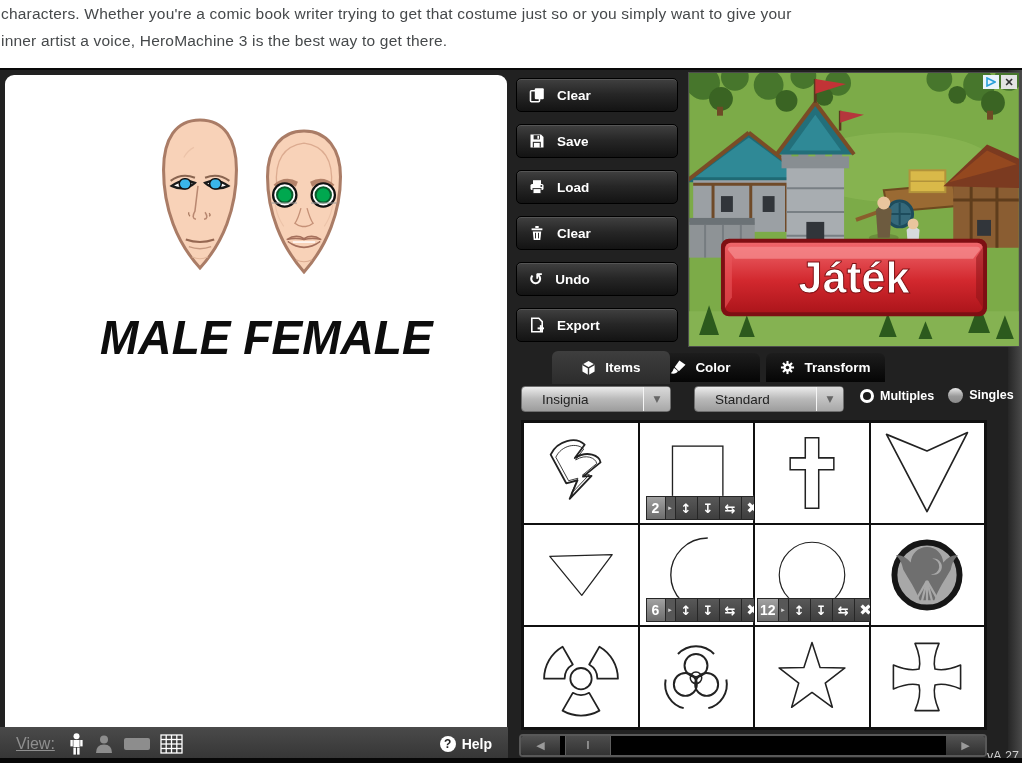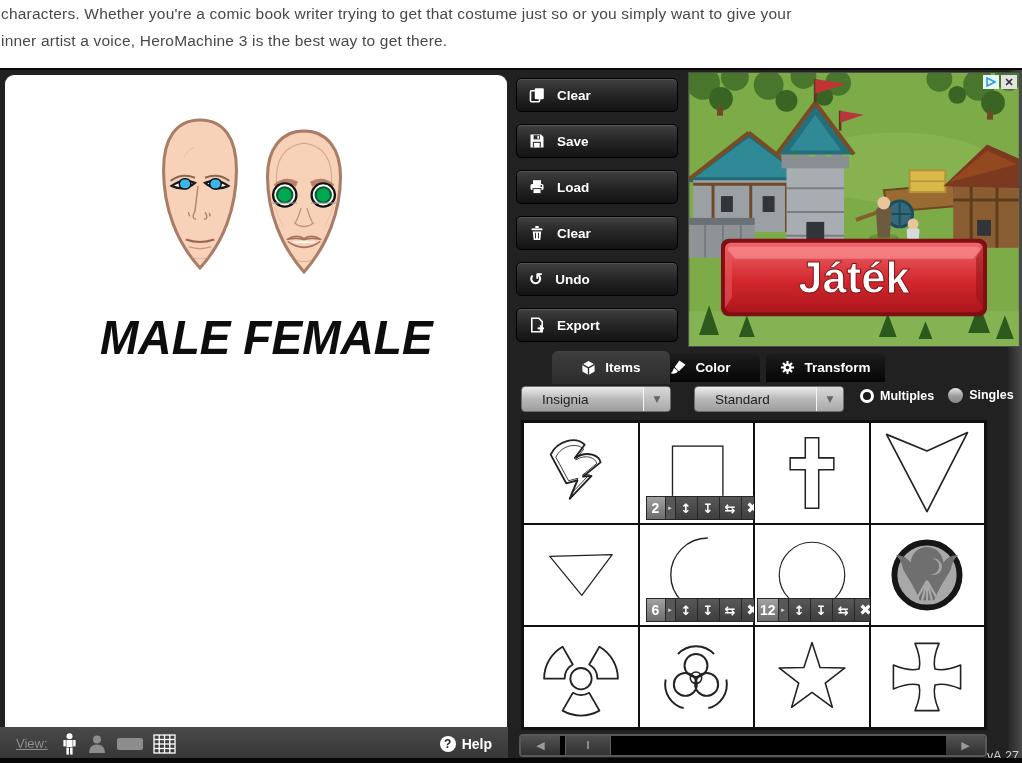--- a/index.html
+++ b/index.html
@@ -20,21 +20,21 @@
   
   .canvas { position:absolute; left:5px; top:5px; width:502px; height:652px; background:#fff;
     border-radius:9px 9px 0 0; }
   .caption { position:absolute; left:95px; top:234px; width:360px; color:#0d0d0d;
     font-size:49px; font-weight:bold; font-style:italic; letter-spacing:0px;
     transform:scaleX(.94); transform-origin:left; white-space:nowrap; }
 
   
   .bottombar { position:absolute; left:0; top:657px; width:508px; height:33px;
     background:linear-gradient(#4a4a4a,#353535); display:flex; align-items:center; }
-  .view-label { color:#8f8f8f; font-size:13px; margin-left:16px;text-decoration:underline; }
+  .view-label { color:#8f8f8f; font-size:16px; margin-left:16px;text-decoration:underline; }
   .view-icons { display:flex; align-items:center; gap:10px; margin-left:14px; }
   .view-btn { display:flex; align-items:center; justify-content:center; cursor:pointer; }
   .rect-icon { width:26px; height:12px; background:#8d8d8d; border-radius:2px; }
   .help { margin-left:auto; margin-right:16px; display:flex; align-items:center; gap:6px;
     color:#fff; font-weight:bold; font-size:14px; }
   .help-q { width:16px; height:16px; border-radius:50%; background:#fff; color:#222;
     font-size:12px; font-weight:bold; display:flex; align-items:center; justify-content:center; }
   .drag-handle { position:absolute; left:230px; top:689px; width:30px; height:6px;
     background:#4e4e4e; border-radius:0 0 4px 4px; }
   .drag-handle::after { content:""; display:block; margin:2px auto 0; width:16px; height:1px; background:#9a9a9a; }

